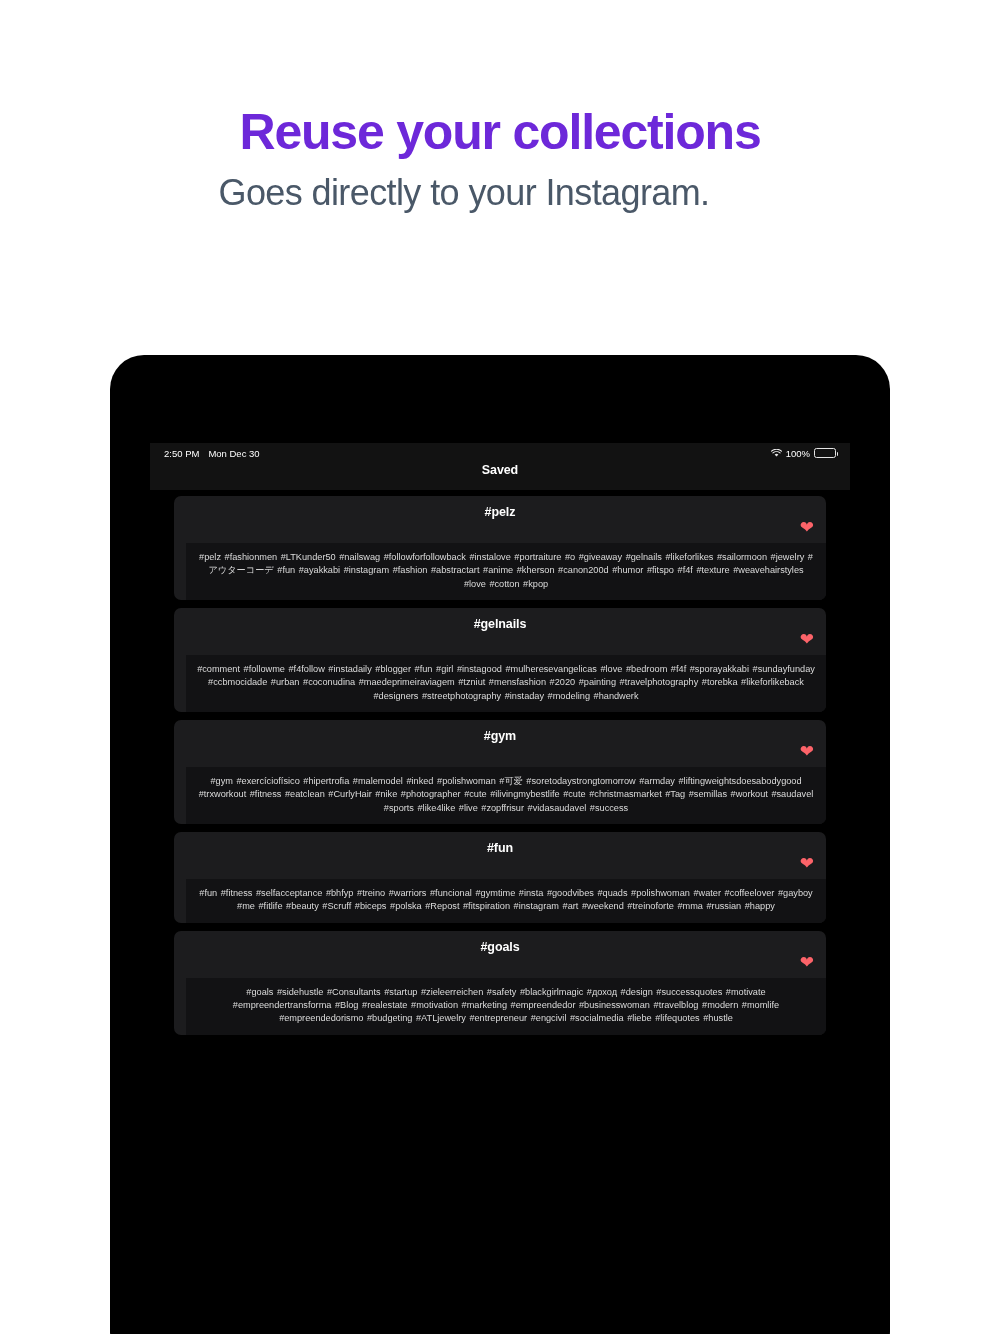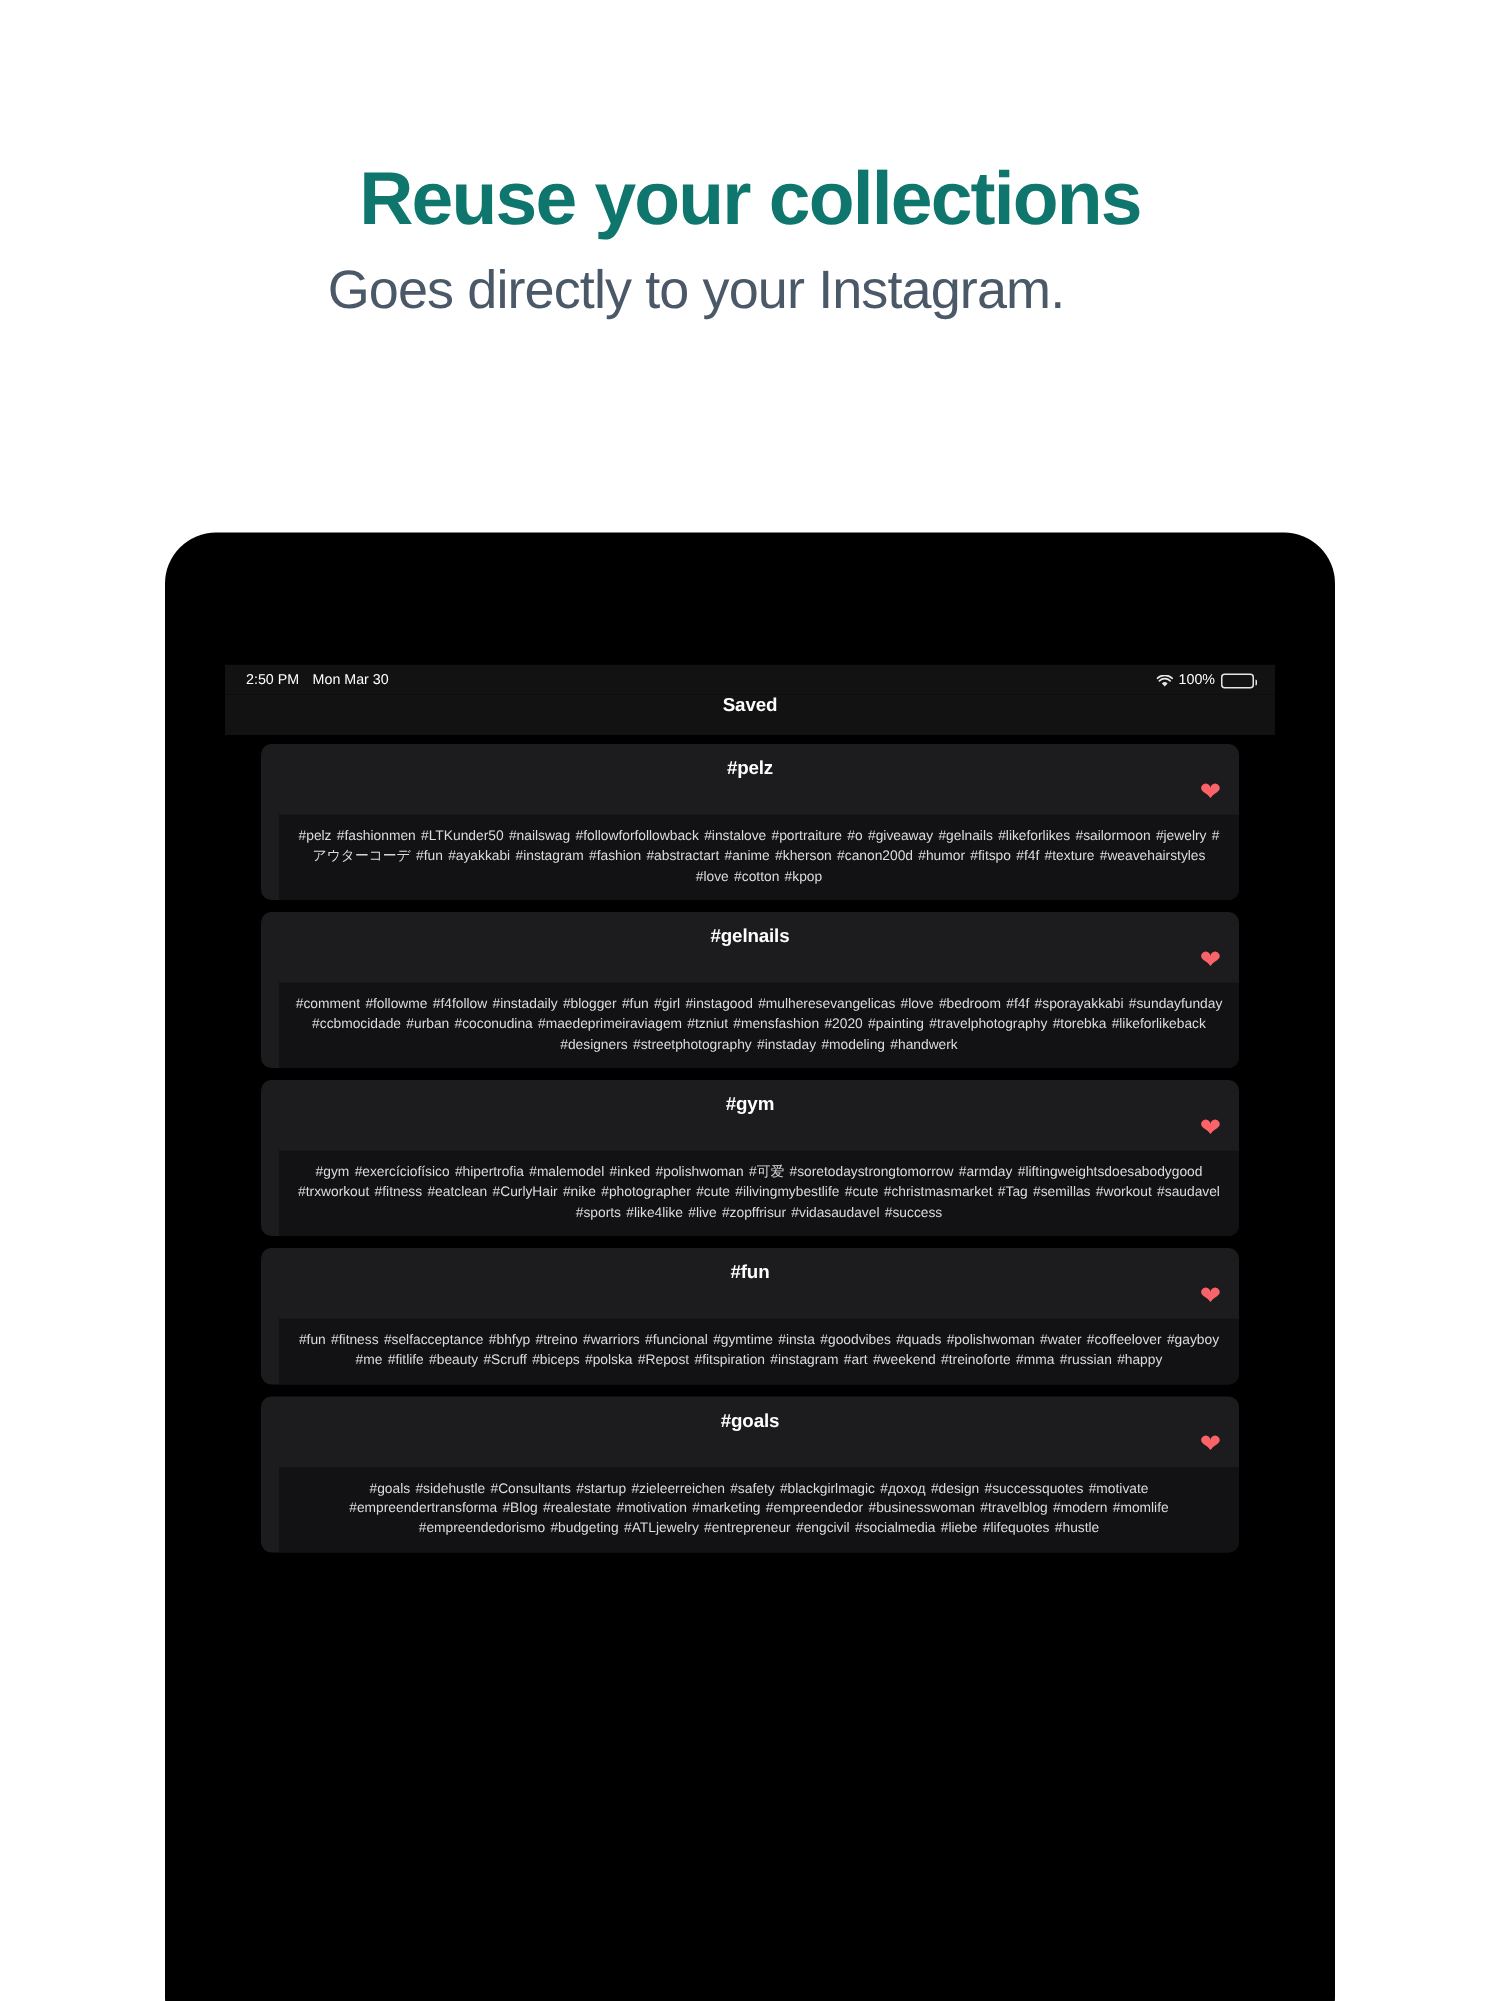--- a/index.html
+++ b/index.html
@@ -22,21 +22,21 @@
   
   .headline {
     position: absolute;
     top: 104px;
     left: 0;
     width: 1000px;
     text-align: center;
     font-size: 50px;
     font-weight: bold;
     letter-spacing: -1.2px;
-    color: #0f766e;
+    color: #6d28d9;
     line-height: 1.15;
   }
   .subhead {
     position: absolute;
     top: 170px;
     left: 0;
     width: 928px;
     text-align: center;
     font-size: 36px;
     font-weight: 400;
@@ -83,21 +83,21 @@
   }
   .status-left {
     display: flex;
     align-items: center;
     gap: 9px;
     white-space: nowrap;
   }
   .status-right {
     margin-left: auto;
     display: flex;
-    align-items: flex-end;
+    align-items: center;
     gap: 4px;
     white-space: nowrap;
   }
   .wifi-icon svg { display: block; }
   .battery {
     width: 22px;
     height: 10px;
     border: 1px solid #e6e6e6;
     border-radius: 2.5px;
     position: relative;
@@ -190,21 +190,21 @@
 
   <div class="headline">Reuse your collections</div>
   <div class="subhead">Goes directly to your Instagram.</div>
 
   <div class="device">
     <div class="screen">
 
       <div class="statusbar">
         <div class="status-left">
           <span>2:50 PM</span>
-          <span>Mon Mar 30</span>
+          <span>Mon Dec 30</span>
         </div>
         <div class="status-right">
           <span class="wifi-icon">
             <svg width="11" height="9" viewBox="0 0 11 9">
               <path d="M5.5 7.6 L3.6 5.6 A2.8 2.8 0 0 1 7.4 5.6 Z" fill="#e6e6e6"></path>
               <path d="M1.9 3.9 A5.2 5.2 0 0 1 9.1 3.9" stroke="#e6e6e6" stroke-width="1.1" fill="none" stroke-linecap="round"></path>
               <path d="M0.5 2.2 A7.3 7.3 0 0 1 10.5 2.2" stroke="#e6e6e6" stroke-width="1.1" fill="none" stroke-linecap="round"></path>
             </svg>
           </span>
           <span>100%</span>

